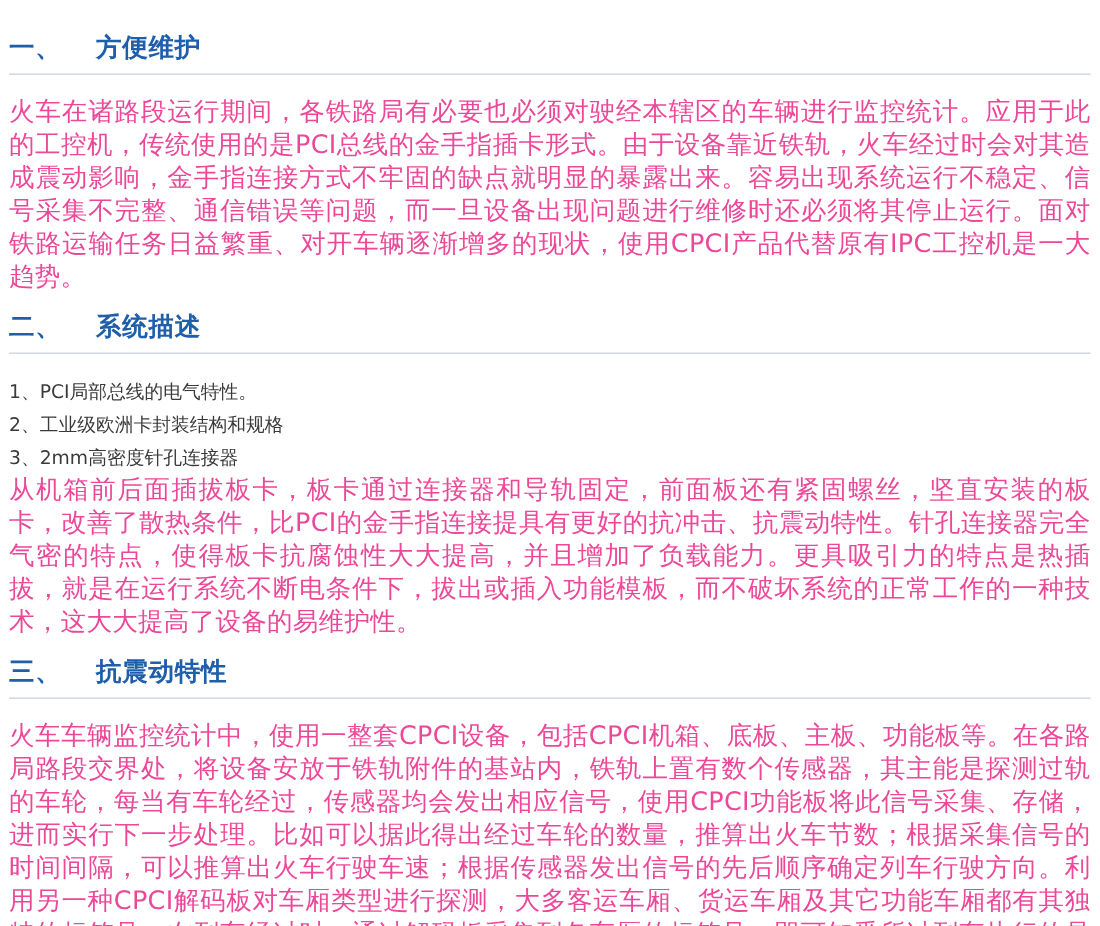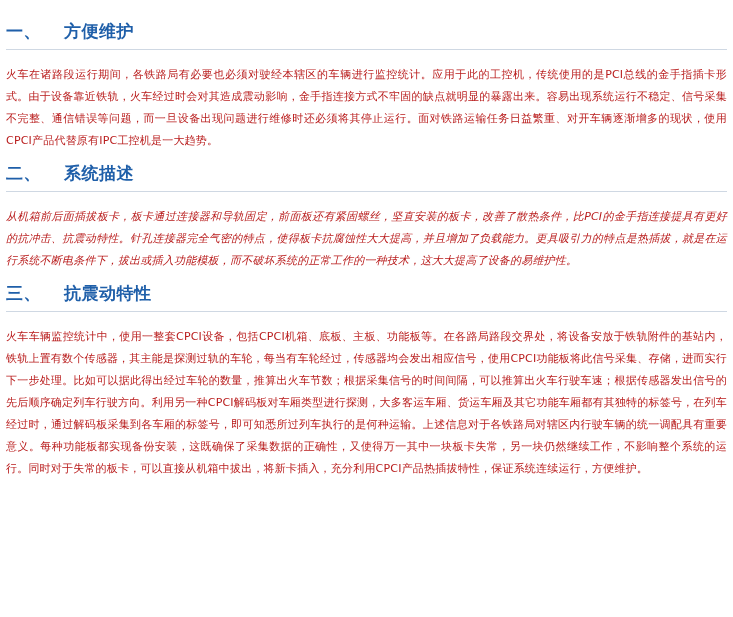--- a/index.html
+++ b/index.html
@@ -33,31 +33,30 @@
     letter-spacing: 0.5px;
   }
   .heading .num {
     min-width: 58px;
     display: inline-block;
   }
   .heading .title {
     display: inline-block;
   }
   p.body-text {
-    font-size: 11px;
+    font-size: 17px;
     line-height: 22px;
-    color: #b91c1c;
+    color: #ec4899;
     margin: 0 0 2px 0;
     text-align: justify;
     text-justify: inter-ideograph;
     letter-spacing: 0.2px;
   }
   p.body-text.indent {
     margin-top: 0;
-    font-style: italic;
   }
   ol.plain-list {
     list-style: none;
     margin: 0;
     padding: 0;
   }
   ol.plain-list li {
     font-size: 12.5px;
     line-height: 22px;
     color: #3a3a3a;
@@ -76,20 +75,23 @@
     </div>
     <p class="body-text">火车在诸路段运行期间，各铁路局有必要也必须对驶经本辖区的车辆进行监控统计。应用于此的工控机，传统使用的是PCI总线的金手指插卡形式。由于设备靠近铁轨，火车经过时会对其造成震动影响，金手指连接方式不牢固的缺点就明显的暴露出来。容易出现系统运行不稳定、信号采集不完整、通信错误等问题，而一旦设备出现问题进行维修时还必须将其停止运行。面对铁路运输任务日益繁重、对开车辆逐渐增多的现状，使用CPCI产品代替原有IPC工控机是一大趋势。</p>
   </div>
 
   <div class="section">
     <div class="heading">
       <span class="num">二、</span>
       <span class="title">系统描述</span>
     </div>
     <ol class="plain-list">
+      <li>1、PCI局部总线的电气特性。</li>
+      <li>2、工业级欧洲卡封装结构和规格</li>
+      <li>3、2mm高密度针孔连接器</li>
     </ol>
     <p class="body-text indent">从机箱前后面插拔板卡，板卡通过连接器和导轨固定，前面板还有紧固螺丝，坚直安装的板卡，改善了散热条件，比PCI的金手指连接提具有更好的抗冲击、抗震动特性。针孔连接器完全气密的特点，使得板卡抗腐蚀性大大提高，并且增加了负载能力。更具吸引力的特点是热插拔，就是在运行系统不断电条件下，拔出或插入功能模板，而不破坏系统的正常工作的一种技术，这大大提高了设备的易维护性。</p>
   </div>
 
   <div class="section">
     <div class="heading">
       <span class="num">三、</span>
       <span class="title">抗震动特性</span>
     </div>
     <p class="body-text">火车车辆监控统计中，使用一整套CPCI设备，包括CPCI机箱、底板、主板、功能板等。在各路局路段交界处，将设备安放于铁轨附件的基站内，铁轨上置有数个传感器，其主能是探测过轨的车轮，每当有车轮经过，传感器均会发出相应信号，使用CPCI功能板将此信号采集、存储，进而实行下一步处理。比如可以据此得出经过车轮的数量，推算出火车节数；根据采集信号的时间间隔，可以推算出火车行驶车速；根据传感器发出信号的先后顺序确定列车行驶方向。利用另一种CPCI解码板对车厢类型进行探测，大多客运车厢、货运车厢及其它功能车厢都有其独特的标签号，在列车经过时，通过解码板采集到各车厢的标签号，即可知悉所过列车执行的是何种运输。上述信息对于各铁路局对辖区内行驶车辆的统一调配具有重要意义。每种功能板都实现备份安装，这既确保了采集数据的正确性，又使得万一其中一块板卡失常，另一块仍然继续工作，不影响整个系统的运行。同时对于失常的板卡，可以直接从机箱中拔出，将新卡插入，充分利用CPCI产品热插拔特性，保证系统连续运行，方便维护。</p>

